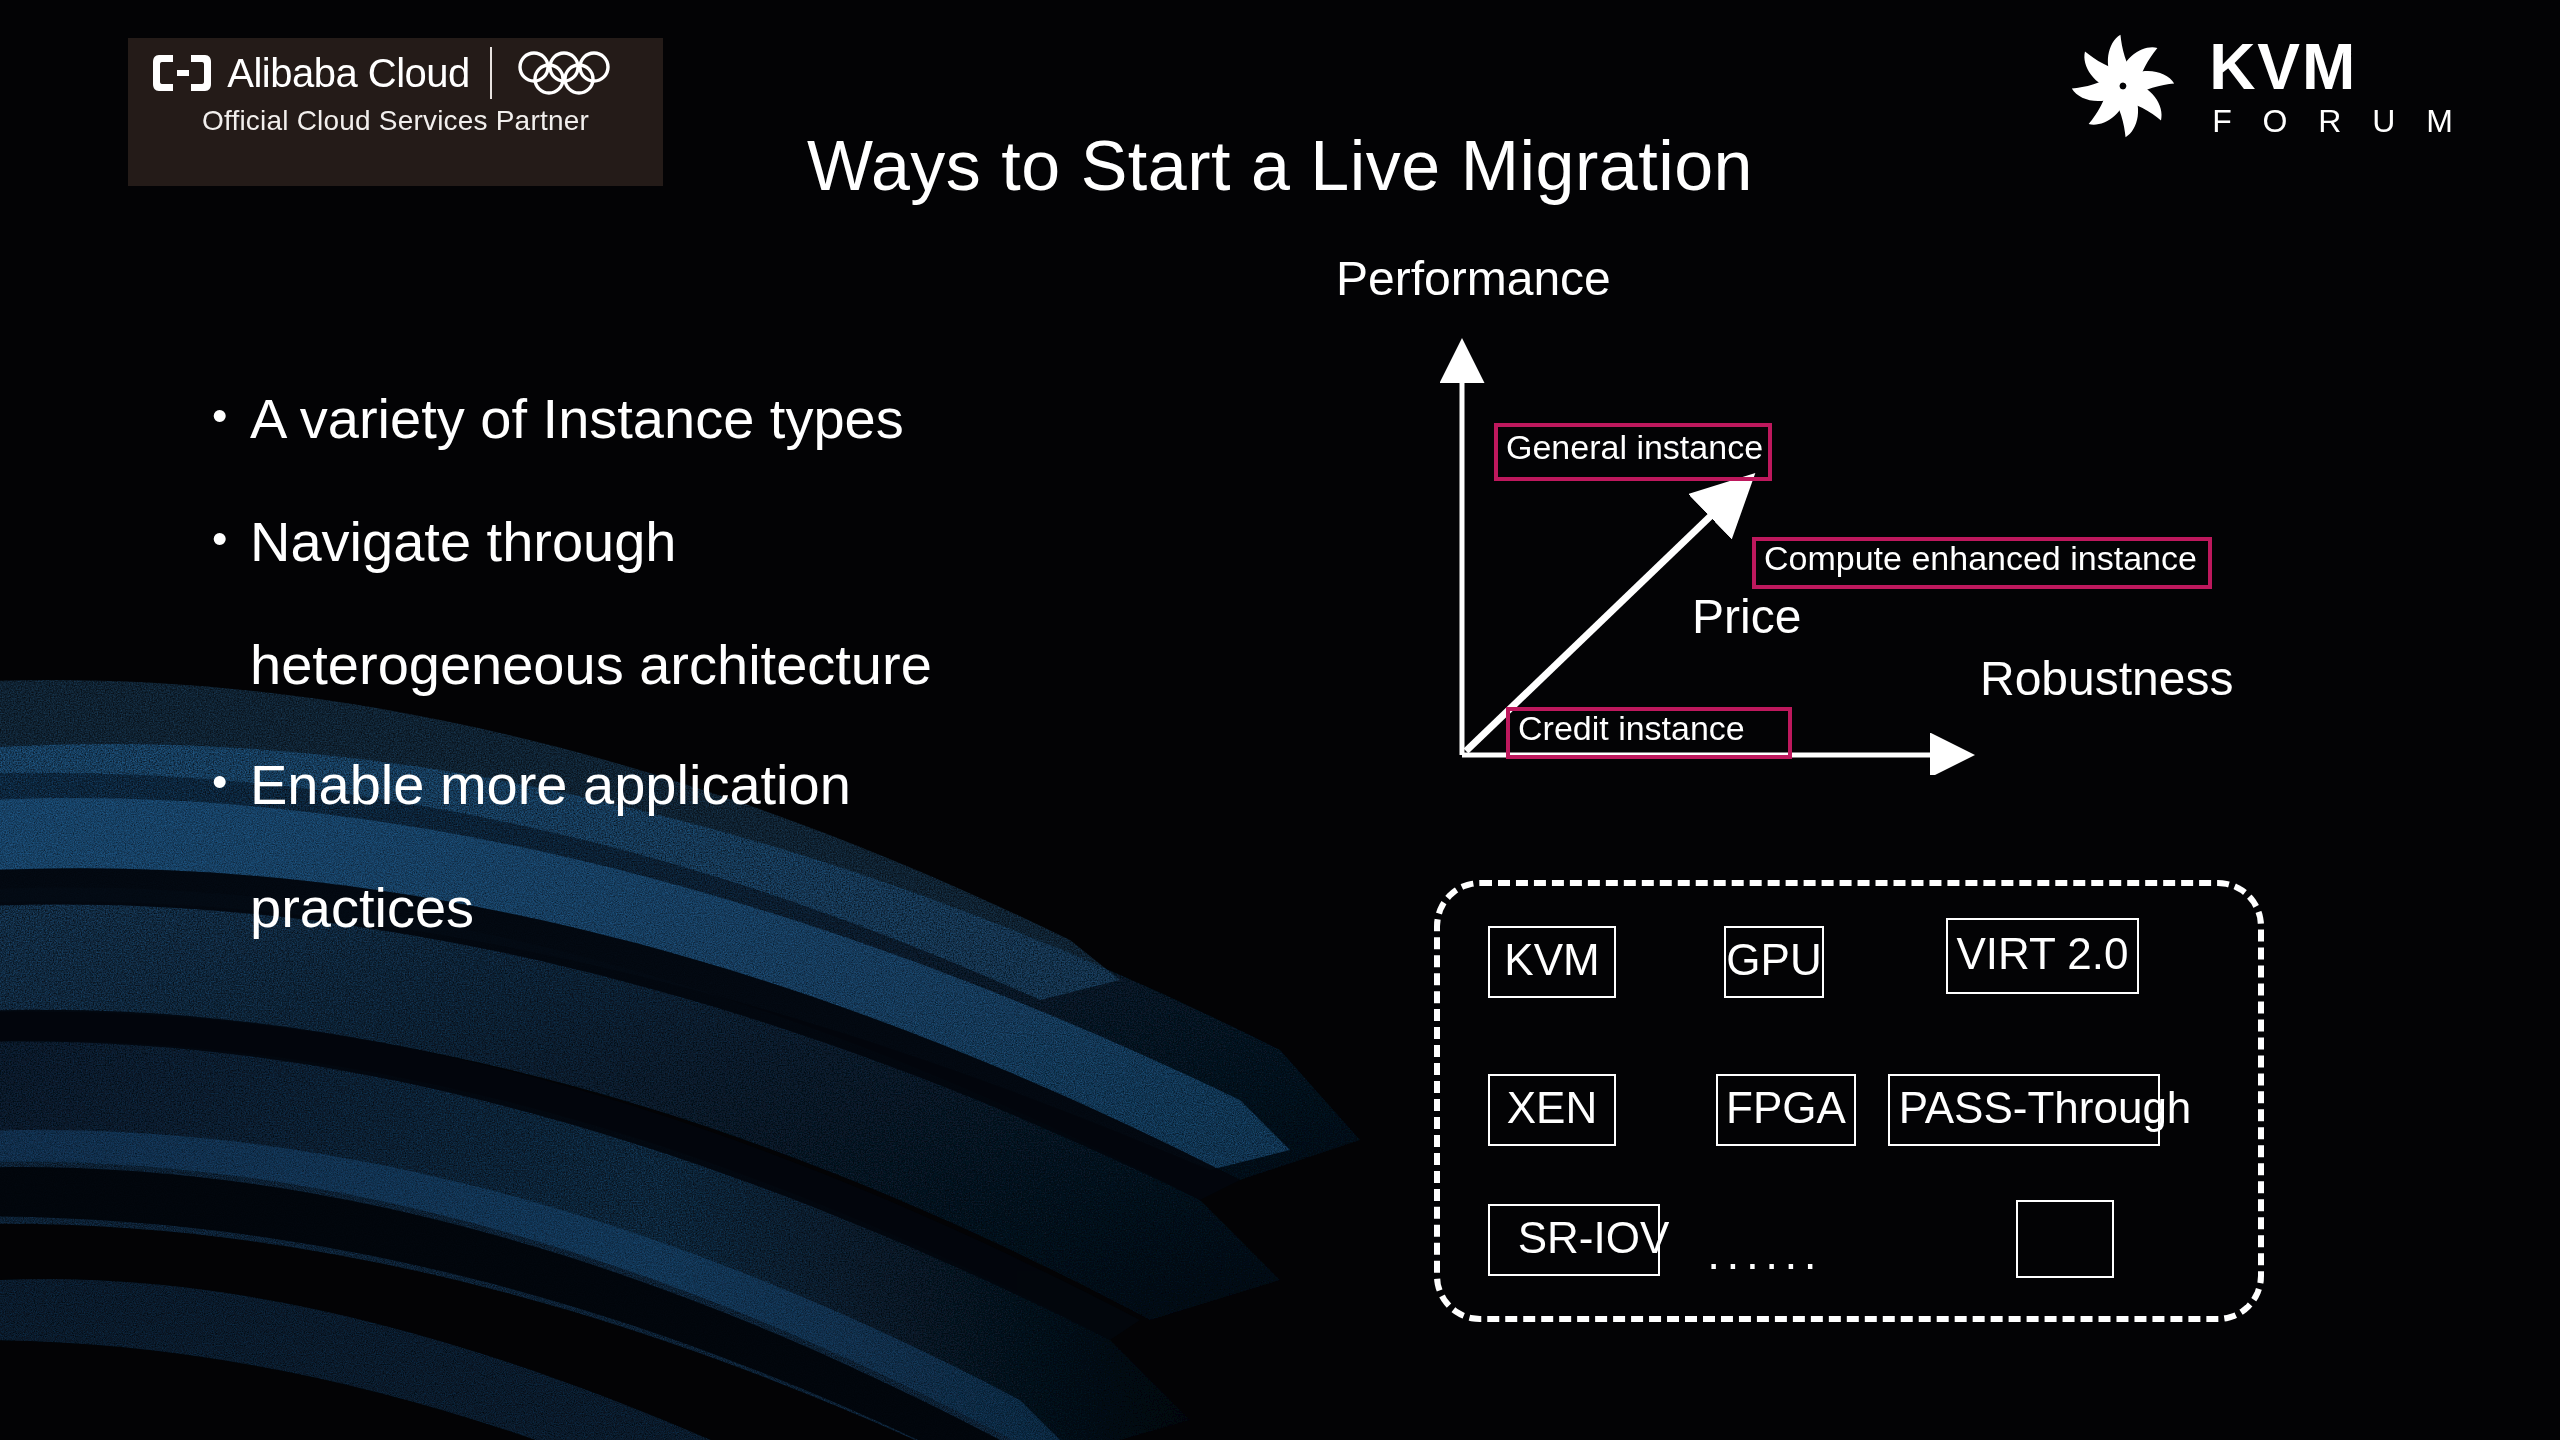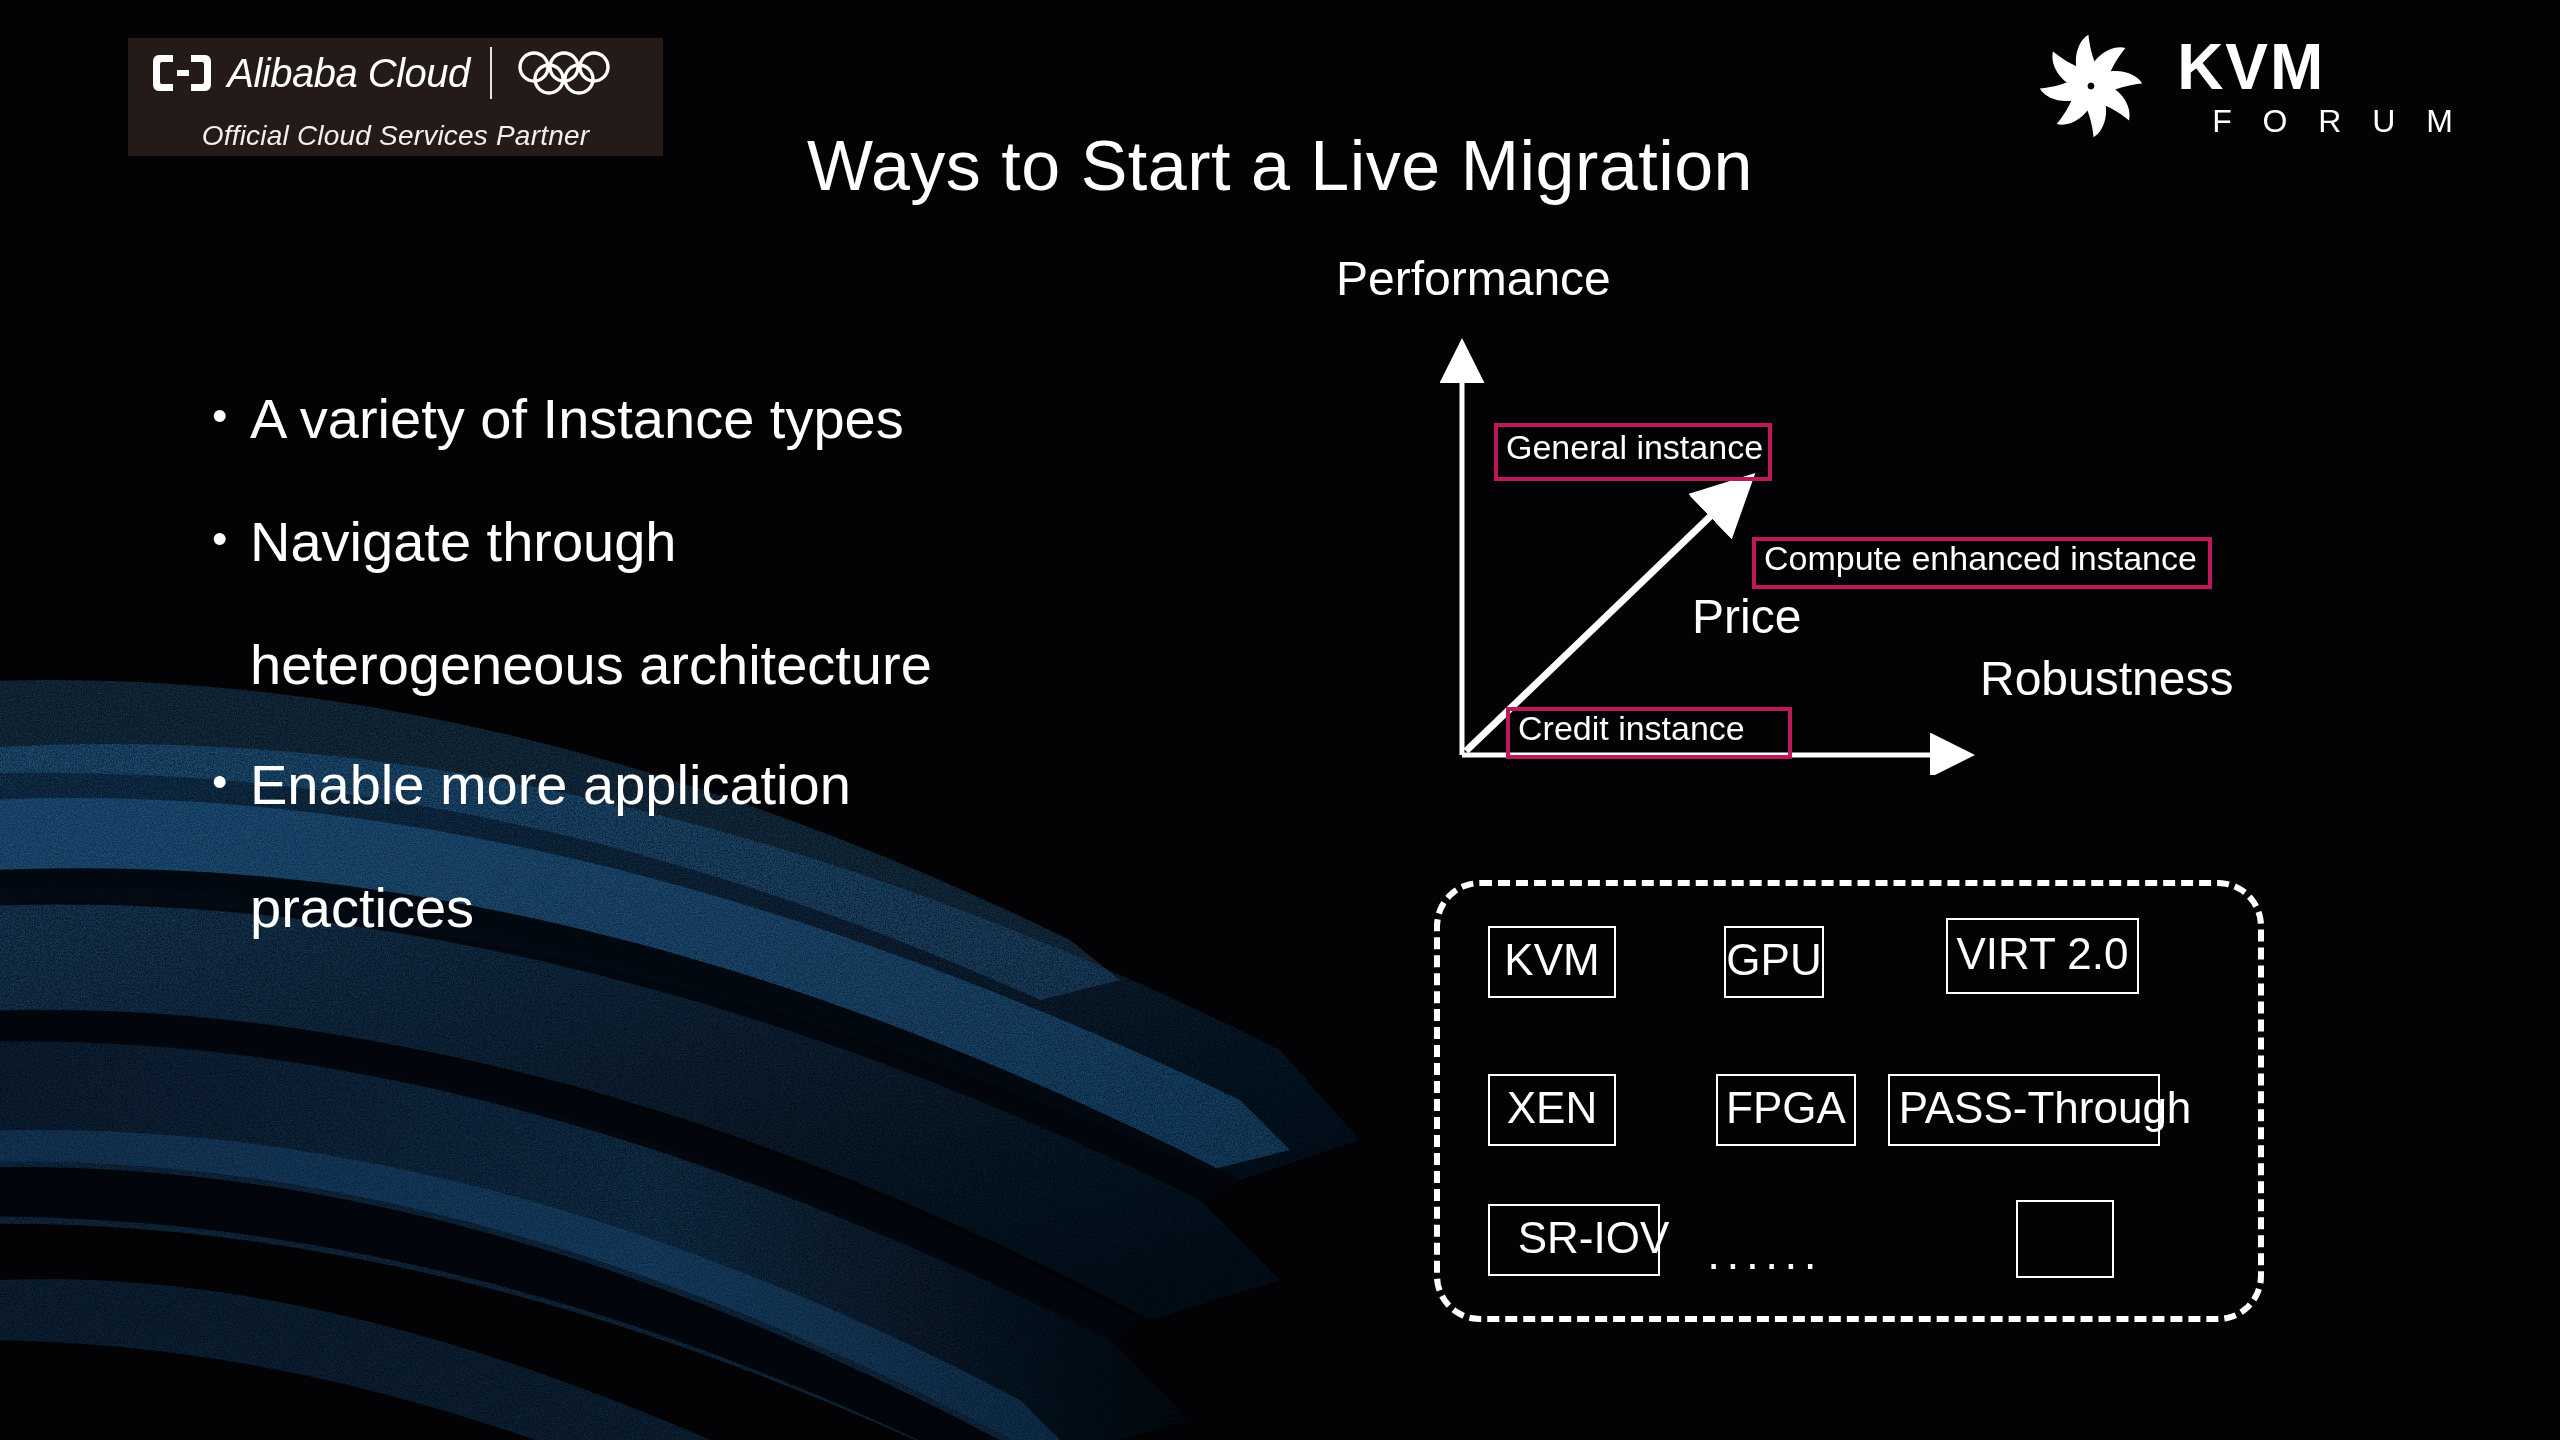--- a/index.html
+++ b/index.html
@@ -33,29 +33,28 @@
     pointer-events: none;
   }
   #bg-art svg { display: block; width: 100%; height: 100%; }
 
   
   #partner-logo {
     position: absolute;
     left: 128px;
     top: 38px;
     width: 535px;
-    height: 118px;
+    height: 148px;
     background: #241b18;
     display: flex;
     flex-direction: column;
     align-items: center;
-    justify-content: space-between;
+    justify-content: flex-start;
     padding: 4px 0 6px;
     box-sizing: border-box;
-    font-style: italic;
   }
   .logo-top-row {
     display: flex;
     align-items: center;
     gap: 14px;
     height: 62px;
   }
   .ali-bracket { width: 62px; height: 40px; position: relative; }
   .ali-bracket svg { display:block; }
   .ali-word {
@@ -104,21 +103,20 @@
     color: #ffffff;
   }
   .kvm-sub {
     font-family: "Liberation Sans", sans-serif;
     font-size: 32px;
     font-weight: 300;
     letter-spacing: 11px;
     color: #ffffff;
     margin-top: 6px;
     padding-left: 3px;
-    margin-left: 32px;
   }
 
   
   #slide-title {
     position: absolute;
     left: 0;
     right: 0;
     top: 126px;
     text-align: center;
     font-family: "Liberation Sans", sans-serif;

